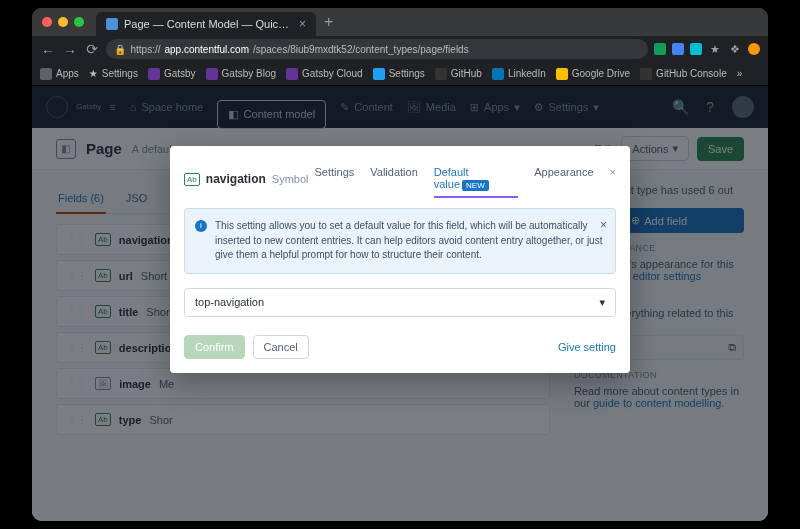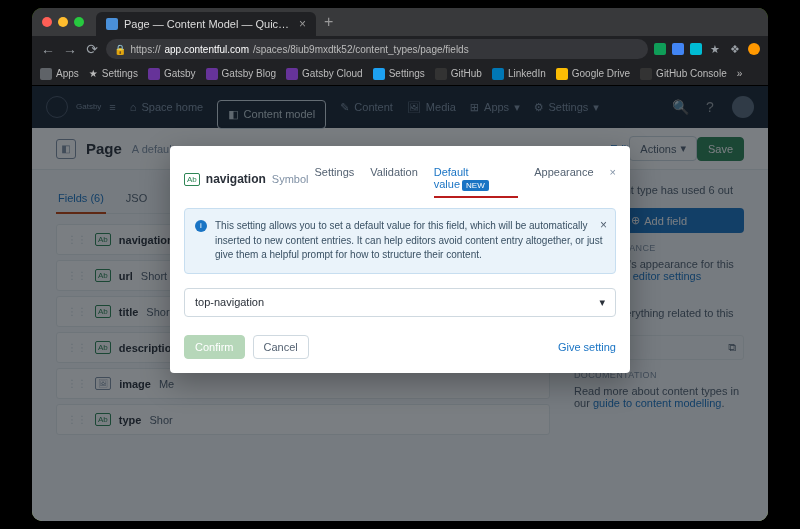--- a/index.html
+++ b/index.html
@@ -33,21 +33,21 @@
 .brand-txt .s{font-size:8px;color:#8091a5}
 .menu-ico{color:#8091a5}
 .tnav-item{display:flex;align-items:center;gap:5px;color:#8091a5}
 .tnav-item.sel{color:#c3cfd5}
 .spacer{flex:1}
 .avatar{width:22px;height:22px;background:#5b6b7d;border-radius:50%}
 .pagehead{height:42px;background:#fff;border-bottom:1px solid #e5ebed;display:flex;align-items:center;padding:0 24px;gap:10px}
 .ph-ico{width:20px;height:20px;border:1px solid #8091a5;border-radius:3px;display:inline-flex;align-items:center;justify-content:center;font-size:10px;color:#8091a5}
 .ph-title{font-size:15px;font-weight:600;color:#2a3039}
 .ph-sub{font-size:11px;color:#8091a5}
-.ph-act{margin-left:auto;display:flex;align-items:center}
+.ph-act{margin-left:auto;display:flex;gap:8px;align-items:center}
 .linkish{color:#1a74c4;font-size:11px}
 .btn{border:1px solid #cfd9e0;background:#fff;border-radius:4px;padding:5px 10px;font-size:11px;color:#536171;display:inline-flex;align-items:center;gap:4px}
 .btn.pri{background:#2e8555;border-color:#2e8555;color:#fff}
 .main{display:flex;padding:14px 24px;gap:24px}
 .left{flex:1}
 .tabs2{display:flex;gap:18px;border-bottom:1px solid #e5ebed;font-size:11px;color:#536171}
 .tab2{padding:8px 2px}
 .tab2.act{color:#1a74c4;border-bottom:2px solid #c2410c;margin-bottom:-1px}
 .fields{margin-top:10px}
 .frow{background:#fff;border:1px solid #e5ebed;border-radius:3px;padding:8px 10px;display:flex;align-items:center;gap:8px;font-size:11px;color:#536171;margin-bottom:5px}
@@ -58,21 +58,21 @@
 .right{width:170px;font-size:11px;color:#536171}
 .rh{text-transform:uppercase;font-size:9px;letter-spacing:.04em;color:#8091a5;margin-top:10px;margin-bottom:5px}
 .addbtn{background:#1a74c4;color:#fff;border-radius:4px;padding:6px;text-align:center;font-size:11px;display:flex;align-items:center;justify-content:center;gap:4px}
 .copybox{background:#f7f9fa;border:1px solid #e5ebed;border-radius:3px;padding:5px 7px;display:flex;justify-content:space-between;align-items:center;font-size:11px;margin-top:4px}
 .link{color:#1a74c4}
 .overlay{position:absolute;inset:0;background:rgba(12,20,28,.55);display:flex;align-items:flex-start;justify-content:center;padding-top:60px}
 .modal{width:460px;background:#fff;border-radius:4px;box-shadow:0 10px 30px rgba(0,0,0,.3);padding:14px}
 .mhead{display:flex;align-items:center;gap:6px;margin-bottom:10px}
 .mtabs{display:flex;gap:16px;margin-left:auto;font-size:11px;color:#536171}
 .mtab{padding:6px 0}
-.mtab.act{color:#1a74c4;border-bottom:2px solid #b91c1c}
+.mtab.act{color:#1a74c4;border-bottom:2px solid #8b5cf6}
 .new-b{background:#1a74c4;color:#fff;font-size:8px;padding:1px 4px;border-radius:2px;margin-left:2px}
 .info{background:#eaf3fa;border:1px solid #c7def0;border-radius:4px;padding:10px;display:flex;gap:8px;font-size:10px;color:#395063;line-height:1.45;position:relative}
 .info-i{width:12px;height:12px;border-radius:50%;background:#1a74c4;color:#fff;font-size:8px;display:inline-flex;align-items:center;justify-content:center;flex-shrink:0;margin-top:1px}
 .info-x{position:absolute;right:8px;top:8px;color:#536171;font-size:12px}
 .sel{margin-top:14px;border:1px solid #cfd9e0;border-radius:4px;padding:7px 10px;font-size:11px;color:#2a3039;display:flex;justify-content:space-between;align-items:center}
 .mfoot{display:flex;align-items:center;margin-top:18px;gap:8px}
 .btn.conf{background:#b6d7b9;border-color:#b6d7b9;color:#fff}
 .feedback{margin-left:auto;color:#1a74c4;font-size:11px}
 </style>
 </head>

